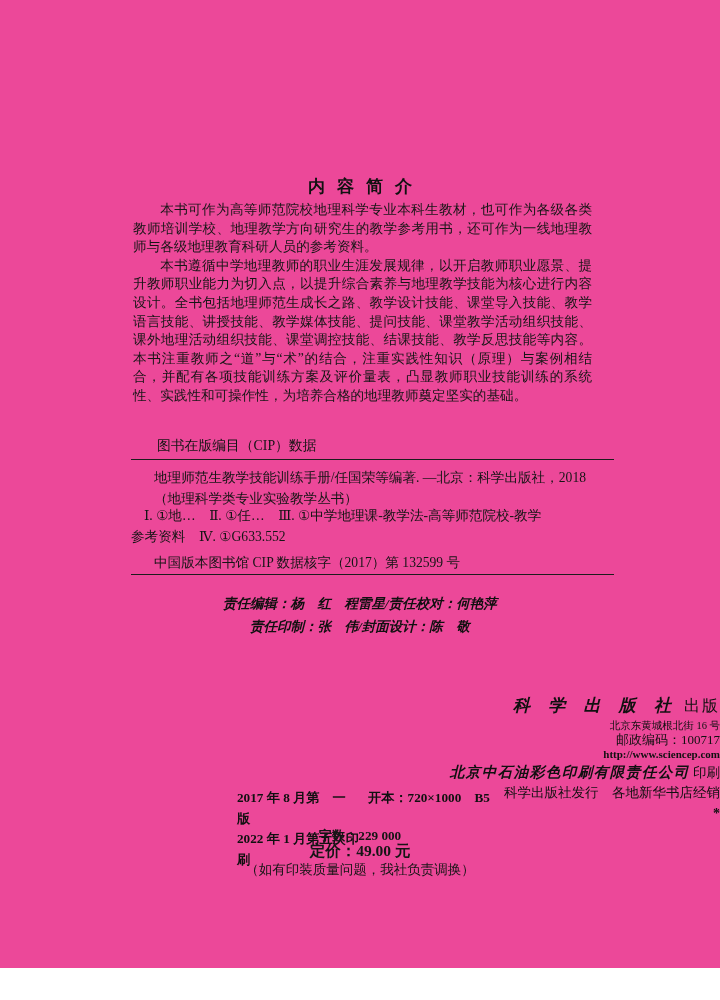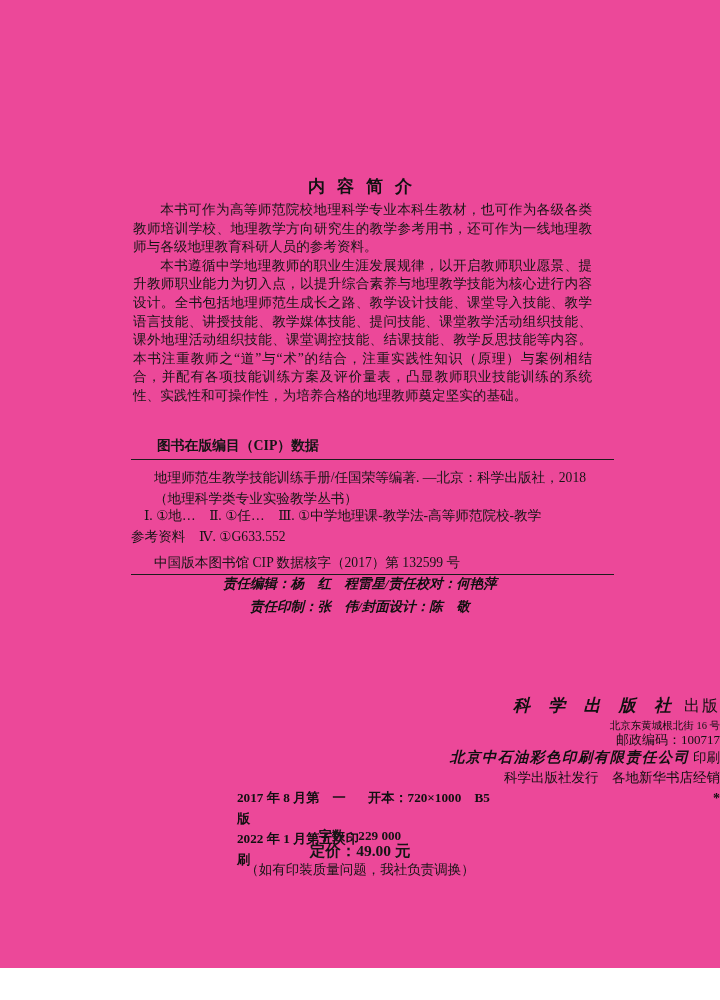--- a/index.html
+++ b/index.html
@@ -34,40 +34,40 @@
   }
   .intro-body p { margin: 0; text-indent: 2em; }
   
   .cip {
     position: absolute;
     top: 437px; left: 131px;
     width: 483px;
     font-size: 13.6px;
   }
   .cip-heading {
-    font-weight: 700;
+    font-weight: 400;
     font-size: 13.8px;
     margin: 0 0 4px 26px;
   }
   .cip-rule {
     border: none;
     border-top: 1.6px solid #1c1c1c;
     margin: 0;
   }
   .cip-line       { margin: 0 0 0 23px; line-height: 17px; }
   .cip-title-line { margin-top: 9px; }
   .cip-series     { margin-top: 4px; }
   .cip-isbn       { margin-top: 4px; margin-bottom: 5px; }
   .cip-class-1    { margin-left: 13px; margin-top: 0; line-height: 17px; }
   .cip-class-2    { margin-left: 0;  margin-top: 4px; line-height: 17px; }
   .cip-record     { margin-top: 9px; margin-bottom: 3px; }
   
   .credits {
     position: absolute;
-    top: 572px; left: 0; right: 0;
+    top: 592px; left: 0; right: 0;
     text-align: center;
     font-style: italic;
     font-weight: 700;
     font-size: 13.5px;
     line-height: 23px;
     color: #101010;
   }
   
   .pub {
     position: absolute;
@@ -149,20 +149,21 @@
 
   <div class="credits">
     <div>责任编辑：杨　红　程雷星/责任校对：何艳萍</div>
     <div>责任印制：张　伟/封面设计：陈　敬</div>
   </div>
 
   <div class="pub">
     <div class="pub-name"><span class="script">科 学 出 版 社</span><span class="plain"> 出版</span></div>
     <div class="pub-address">北京东黄城根北街 16 号</div>
     <div class="pub-postcode">邮政编码：100717</div>
+    <div class="pub-website">http://www.sciencep.com</div>
     <div class="pub-printer"><span class="script">北京中石油彩色印刷有限责任公司</span><span class="plain"> 印刷</span></div>
     <div class="pub-dist">科学出版社发行　各地新华书店经销</div>
     <div class="pub-star">*</div>
   </div>
 
   <div class="edition">
     <div class="ed-row">
       <div class="ed-left">2017 年 8 月第　一　版</div>
       <div class="ed-right">开本：720×1000　B5</div>
     </div>

